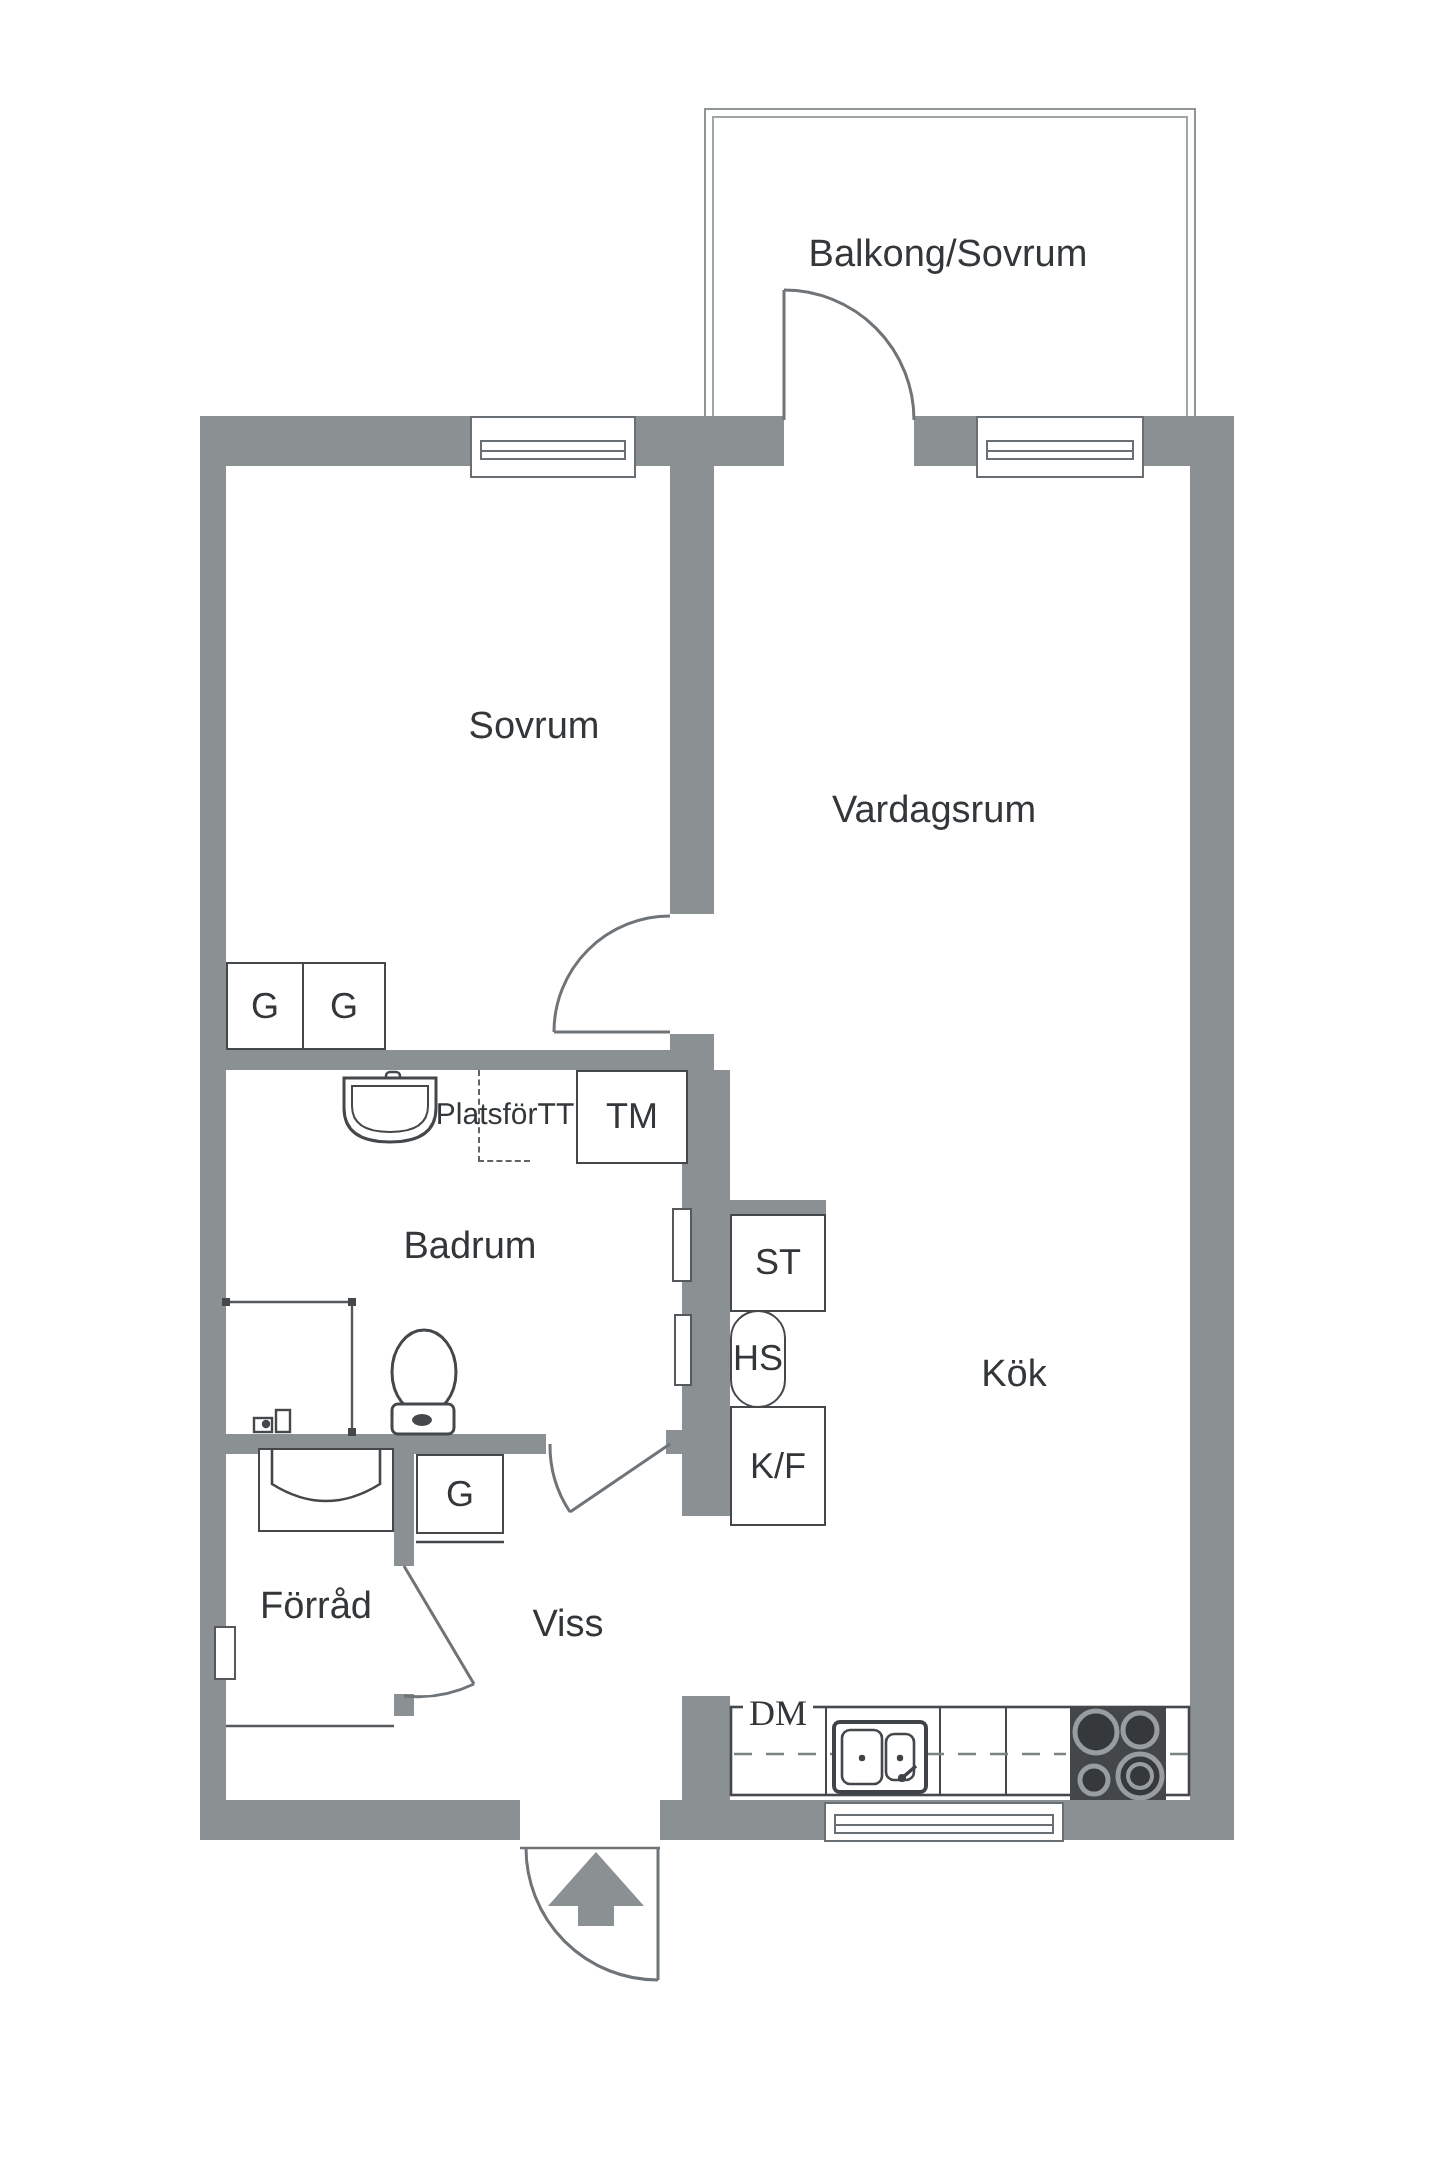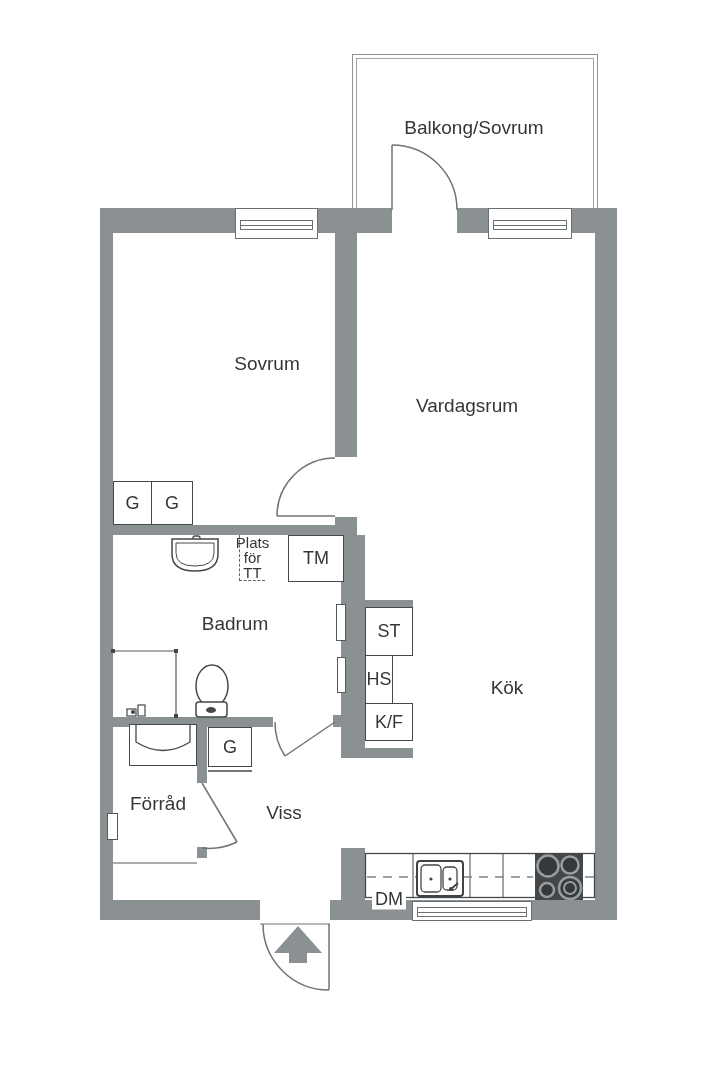--- a/index.html
+++ b/index.html
@@ -14,21 +14,21 @@
   .balc.outer{border:1.5px solid #8f9497;border-bottom:none;}
   .balc.inner{border:1px solid #a0a5a8;border-bottom:none;}
   .window{position:absolute;background:#fff;border:1px solid #6a6f73;box-sizing:border-box;}
   .glz{position:absolute;left:4px;right:4px;border:1px solid #6a6f73;}
   .glz::after{content:"";position:absolute;left:0;right:0;top:50%;border-top:1px solid #6a6f73;}
   .niche{position:absolute;background:#fff;border:1px solid #55595c;box-sizing:border-box;}
   .cab{position:absolute;background:#fff;border:1.5px solid var(--fline);box-sizing:border-box;
     display:flex;align-items:center;justify-content:center;font-size:18px;color:var(--text);}
   .plats{position:absolute;left:239px;top:535px;width:26px;height:46px;box-sizing:border-box;
     border-left:1.5px dashed #5f6468;border-bottom:1.5px dashed #5f6468;
-    display:flex;flex-direction:column;align-items:center;justify-content:center;
+    display:flex;flex-direction:row;align-items:center;justify-content:center;
     font-size:15px;line-height:15px;color:var(--text);}
   .lbl{position:absolute;transform:translate(-50%,-50%);color:var(--text);
     font-size:19px;white-space:nowrap;}
   .lbl.sm{font-size:18px;}
   .lbl.dm{background:#fff;padding:0 3px;}
   .footer{position:absolute;left:100px;top:1011px;font-size:16.5px;color:#3c4045;}
   svg.overlay{position:absolute;left:0;top:0;pointer-events:none;}
 </style>
 </head>
 <body>
@@ -83,24 +83,24 @@
     <span>TM</span>
   </div>
   <div class="plats">
     <span>Plats</span>
     <span>för</span>
     <span>TT</span>
   </div>
   <div class="cab" style="left:365px;top:607px;width:48px;height:49px;">
     <span>ST</span>
   </div>
-  <div class="cab" style="left:365px;top:655px;width:28px;height:49px;">
+  <div class="cab" style="left:365px;top:655px;width:28px;height:49px;border-radius:21px;">
     <span>HS</span>
   </div>
-  <div class="cab" style="left:365px;top:703px;width:48px;height:38px;">
+  <div class="cab" style="left:365px;top:703px;width:48px;height:60px;">
     <span>K/F</span>
   </div>
   <div class="cab" style="left:208px;top:727px;width:44px;height:40px;">
     <span>G</span>
   </div>
   <div class="cab" style="left:129px;top:724px;width:68px;height:42px;"></div>
 
   <svg class="overlay" width="720" height="1080" viewBox="0 0 720 1080">
 
     <g stroke="#6f7478" stroke-width="1.5" fill="none">
@@ -188,15 +188,15 @@
     </g>
   </svg>
 
   <div class="lbl" style="left:474px;top:128px;">Balkong/Sovrum</div>
   <div class="lbl" style="left:229px;top:364px;margin-left:38px;">Sovrum</div>
   <div class="lbl" style="left:467px;top:406px;">Vardagsrum</div>
   <div class="lbl" style="left:235px;top:624px;text-align:center;">Badrum</div>
   <div class="lbl" style="left:507px;top:688px;">Kök</div>
   <div class="lbl" style="left:284px;top:813px;">Viss</div>
   <div class="lbl" style="left:158px;top:804px;">Förråd</div>
-  <div class="lbl sm dm" style="left:389px;top:899px;">DM</div>
+  <div class="lbl sm dm" style="left:389px;top:857px;font-family:Liberation Serif, serif;">DM</div>
 
 </div>
 
 </body></html>

